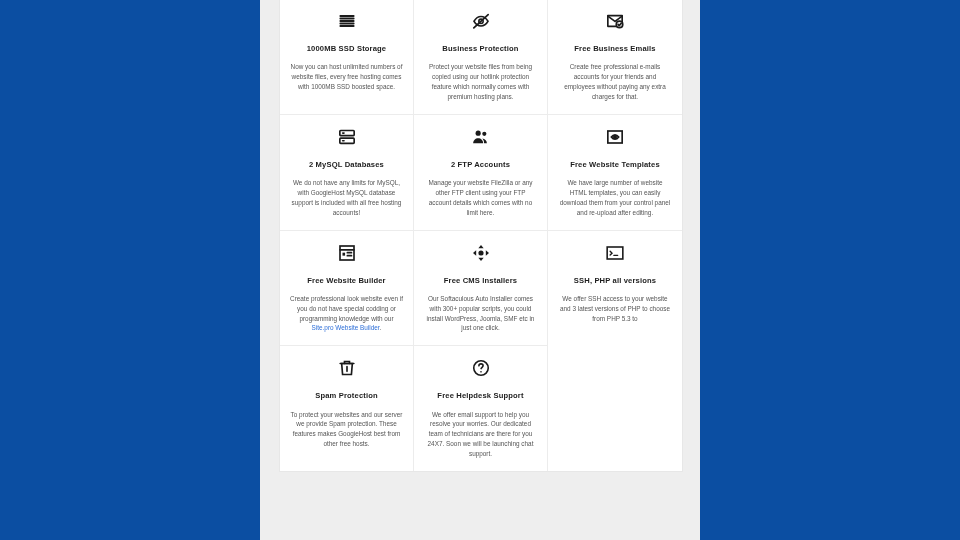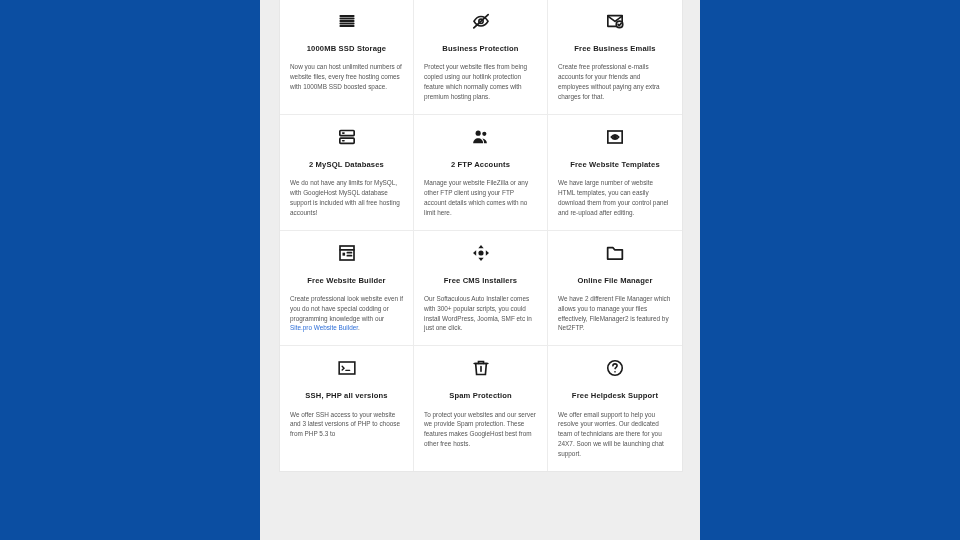--- a/index.html
+++ b/index.html
@@ -47,20 +47,21 @@
     display: grid;
     grid-template-columns: repeat(3, 1fr);
   }
 
   .feature-cell {
     box-sizing: border-box;
     border-right: 1px solid #ececec;
     border-bottom: 1px solid #ececec;
     padding: 9px 10px 12px 10px;
     min-height: 109px;
+    text-align: center;
     display: flex;
     flex-direction: column;
     align-items: center;
   }
   .feature-cell:nth-child(3n) {
     border-right: none;
   }
   .features-grid .feature-cell:nth-last-child(-n+3) {
     border-bottom: none;
   }
@@ -201,29 +202,20 @@
             <path d="M2.4 12l3.8-3.2v6.4L2.4 12z"></path>
             <path d="M21.6 12l-3.8 3.2V8.8L21.6 12z"></path>
             <circle cx="12" cy="12" r="3.1"></circle>
           </svg>
         </div>
         <div class="feature-title">Free CMS Installers</div>
         <div class="feature-desc"><span>Our Softaculous Auto Installer comes with 300+ popular scripts, you could install WordPress, Joomla, SMF etc in just one click.</span></div>
       </div>
       <div class="feature-cell">
         <div class="feature-icon">
-          <svg viewBox="0 0 24 24" fill="none" stroke="currentColor" stroke-width="2.1" stroke-linejoin="round">
-            <path d="M3.2 19.2V5.6h6.4l2 2.6h9.2v11H3.2z"></path>
-          </svg>
-        </div>
-        <div class="feature-title">Online File Manager</div>
-        <div class="feature-desc"><span>We have 2 different File Manager which allows you to manage your files effectively, FileManager2 is featured by Net2FTP.</span></div>
-      </div>
-      <div class="feature-cell">
-        <div class="feature-icon">
           <svg viewBox="0 0 24 24" fill="none" stroke="currentColor" stroke-width="1.9" stroke-linecap="round">
             <rect x="2.6" y="4.8" width="18.8" height="14.4"></rect>
             <path d="M6.2 10l2.2 2.2-2.2 2.2" stroke-width="1.7"></path>
             <line x1="10.6" y1="14.8" x2="15.2" y2="14.8" stroke-width="1.7"></line>
           </svg>
         </div>
         <div class="feature-title">SSH, PHP all versions</div>
         <div class="feature-desc"><span>We offer SSH access to your website and 3 latest versions of PHP to choose from PHP 5.3 to </span></div>
       </div>
       <div class="feature-cell">

